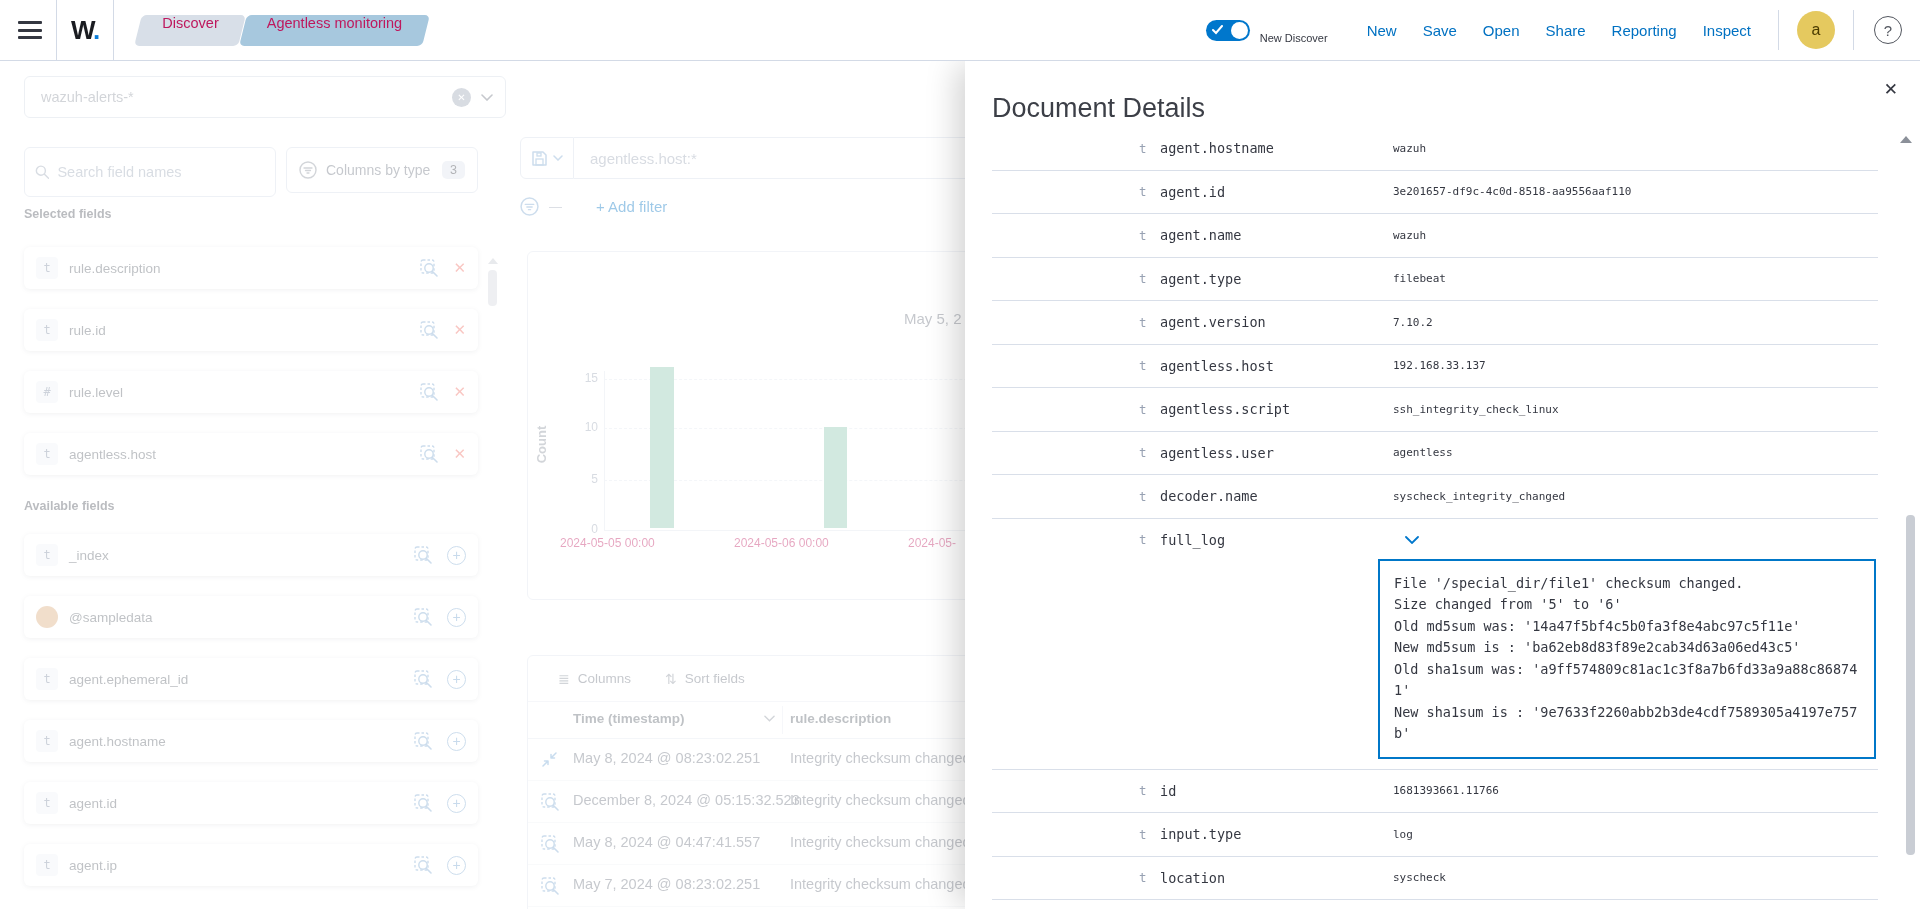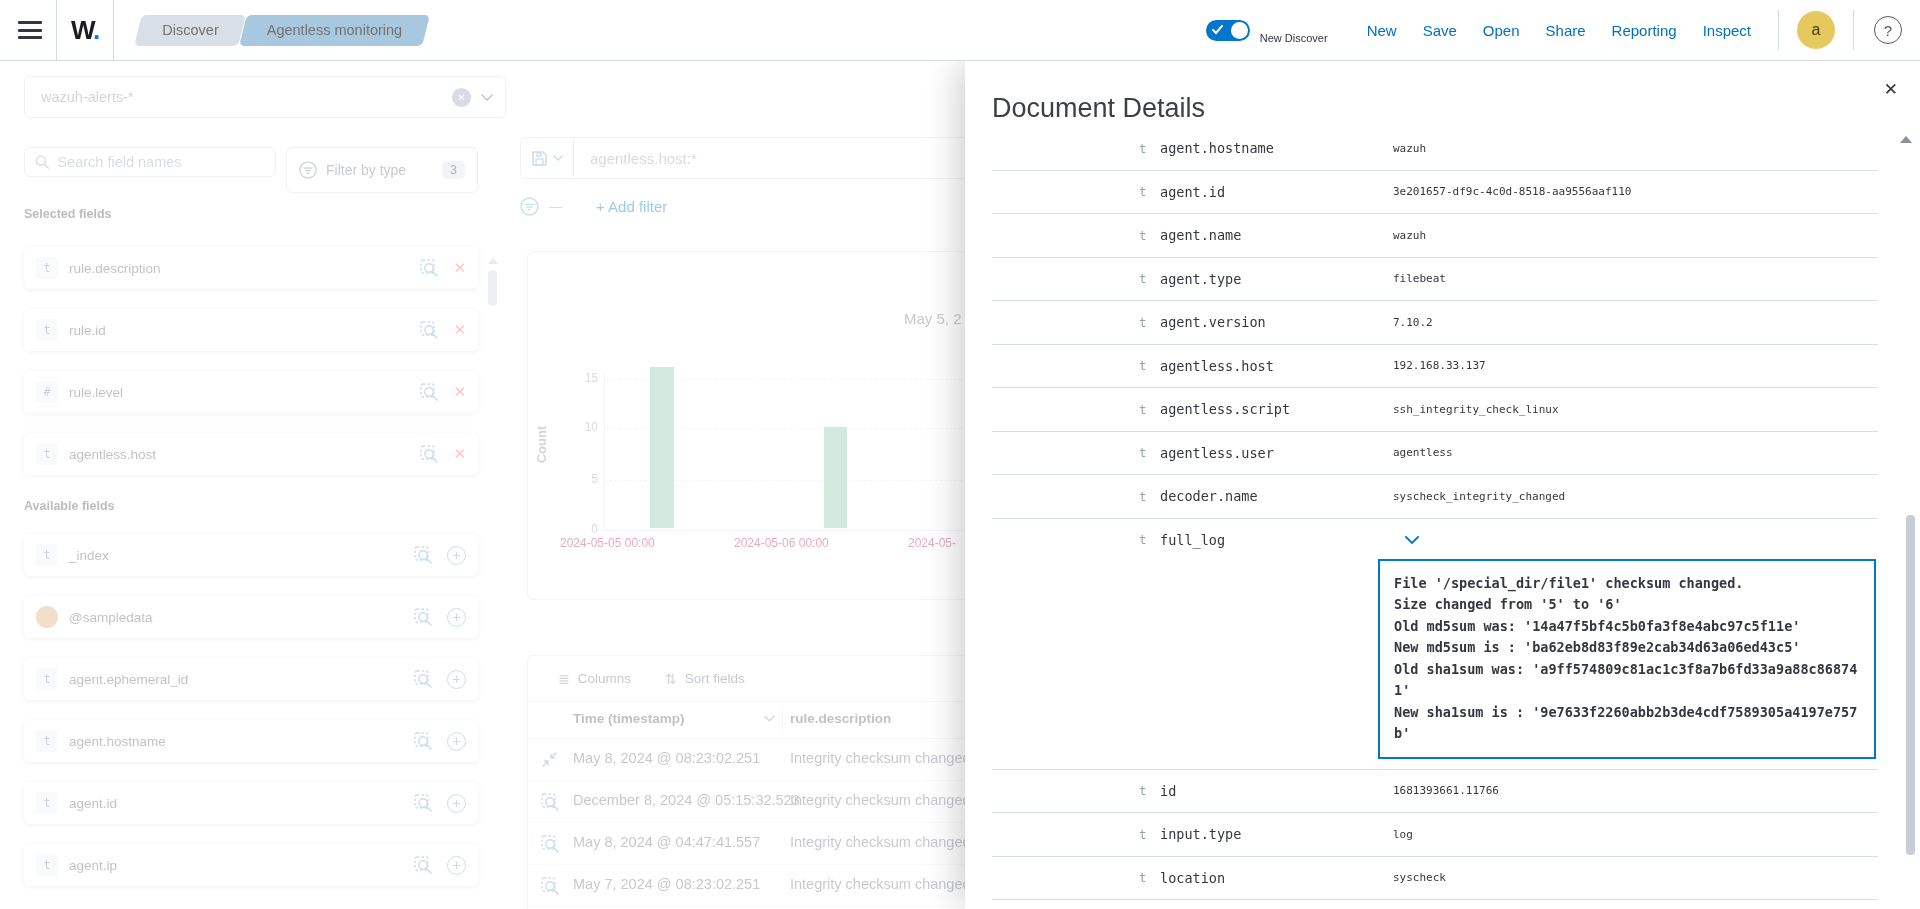--- a/index.html
+++ b/index.html
@@ -9,22 +9,22 @@
   
   .navbar { position:absolute; left:0; top:0; right:0; height:61px; background:#fff;
     border-bottom:1px solid #d3dae6; display:flex; align-items:center; padding:0 18px; z-index:40; }
   .vdiv { width:1px; height:61px; background:#d3dae6; margin:0 14px; }
   .vdiv.short { height:40px; }
   .hamburger { width:24px; height:18px; display:flex; flex-direction:column; justify-content:space-between; cursor:pointer; }
   .hamburger span { display:block; height:3px; background:#343741; border-radius:1px; }
   .logo { font-size:26px; font-weight:bold; letter-spacing:-1px; color:#1a1c21; }
   .logo .dot { color:#0a7cd8; }
   .tabs { display:flex; margin-left:10px; }
-  .tab { position:relative; height:31px; display:flex; align-items:center; padding:0 24px;
-    font-size:14.5px; color:#737373; cursor:pointer; }
+  .tab { position:relative; height:31px; display:flex; align-items:flex-start; padding:0 24px;
+    font-size:14.5px; color:#be185d; cursor:pointer; }
   .tab::before { content:""; position:absolute; inset:0; transform:skewX(-14deg); border-radius:5px; z-index:-1; }
   .tab.gray::before { background:#d8dfe8; }
   .tab.blue::before { background:#a7c8de; }
   .nav-right { margin-left:auto; display:flex; align-items:center; }
   .toggle { width:44px; height:21px; border-radius:11px; background:#0077cc; position:relative; cursor:pointer; }
   .toggle .knob { position:absolute; right:2px; top:2px; width:17px; height:17px; border-radius:50%; background:#fff; }
   .toggle svg { position:absolute; left:6px; top:5px; }
   .toggle-label { font-size:11px; color:#343741; margin:16px 26px 0 10px; }
   .nav-link { font-size:15px; color:#0071c2; margin:0 13px; cursor:pointer; }
   .avatar { width:38px; height:38px; border-radius:50%; background:#e5c95f; color:#4a3b00;
@@ -35,21 +35,21 @@
   
   .content { position:absolute; left:0; top:61px; right:0; bottom:0; z-index:1; }
   .dim { position:absolute; left:0; top:61px; right:0; bottom:0; background:rgba(255,255,255,0.62); z-index:5; pointer-events:none; }
 
   
   .idx-box { position:absolute; left:24px; top:15px; width:482px; height:42px; border:1px solid #cfd7e2;
     border-radius:6px; display:flex; align-items:center; padding:0 12px 0 16px; font-size:14.5px; color:#8a909b; }
   .idx-box .clear { margin-left:auto; width:19px; height:19px; border-radius:50%; background:#98a2b3; color:#fff;
     font-size:10px; display:flex; align-items:center; justify-content:center; cursor:pointer; }
   .idx-box .chev { margin-left:10px; color:#69707d; }
-  .search-box { position:absolute; left:24px; top:86px; width:252px; height:30px; border:1px solid #d3dae6;
+  .search-box { position:absolute; left:24px; top:86px; width:252px; height:50px; border:1px solid #d3dae6;
     border-radius:6px; display:flex; align-items:center; padding:0 10px; }
   .search-box input { border:none; outline:none; width:100%; font-size:14.5px; color:#343741;
     font-family:"Liberation Sans",sans-serif; margin-left:8px; background:transparent; }
   .search-box input::placeholder { color:#9aa5b5; }
   .filter-btn { position:absolute; left:286px; top:86px; width:192px; height:46px; border:1px solid #d3dae6;
     border-radius:6px; display:flex; align-items:center; padding:0 12px; gap:9px; font-size:14px; color:#69707d; cursor:pointer; }
   .filter-badge { margin-left:auto; background:#dde3ec; color:#343741; font-size:12.5px;
     border-radius:5px; padding:2px 8px; }
   .f-head { position:absolute; left:24px; font-size:12.5px; font-weight:bold; color:#4a4f59; }
   .f-item { position:absolute; left:24px; width:454px; height:42px; background:#fff; border-radius:6px;
@@ -116,21 +116,21 @@
   .frows { position:absolute; left:27px; top:66px; right:42px; }
   .frow { display:flex; align-items:center; height:43.5px; border-bottom:1px solid #d9dfe9; }
   .ficon { margin-left:147px; width:14px; font-family:"DejaVu Sans Mono",monospace; font-size:12.5px; color:#98a2b3; }
   .fname { margin-left:7px; width:233px; font-family:"DejaVu Sans Mono",monospace; font-size:13.5px; color:#343741; }
   .fvalue { font-family:"DejaVu Sans Mono",monospace; font-size:11px; color:#343741; white-space:nowrap; }
   .flog { border-bottom:1px solid #d9dfe9; padding:8px 0 10px 0; }
   .flog-label { display:flex; align-items:center; height:26px; }
   .flog-chev { margin-left:12px; color:#0077cc; cursor:pointer; }
   .flog-box { margin-left:386px; margin-top:6px; width:498px; border:2px solid #0077c8; background:#fff;
     padding:12px 14px; font-family:"DejaVu Sans Mono",monospace; font-size:13.5px; line-height:21.5px;
-    color:#343741; white-space:pre-wrap; word-break:break-all; cursor:text;font-weight:bold; }
+    color:#343741; white-space:pre-wrap; word-break:break-all; cursor:text; }
 
   
   .win-scroll-up { position:absolute; right:8px; top:136px; width:0; height:0; z-index:30;
     border-left:6px solid transparent; border-right:6px solid transparent; border-bottom:7px solid #8b9099; }
   .win-scroll-thumb { position:absolute; right:5px; top:515px; width:9px; height:340px; background:#c9cdd4;
     border-radius:4px; z-index:30; cursor:pointer; }
 
   svg { display:block; }
 </style>
 </head>
@@ -192,21 +192,21 @@
         <path d="M10.5 10.5 L15 15" stroke="#9aa5b5" stroke-width="1.6" stroke-linecap="round"></path>
       </svg>
     <input placeholder="Search field names" style="">
   </div>
 
   <div class="filter-btn">
     <svg width="18" height="18" viewBox="0 0 18 18">
         <circle cx="9" cy="9" r="8" stroke="#8a919c" stroke-width="1.4" fill="none"></circle>
         <path d="M5 7 H13 M6.5 9.5 H11.5 M8 12 H10" stroke="#8a919c" stroke-width="1.3" stroke-linecap="round"></path>
       </svg>
-    <span>Filter by type</span>
+    <span>Columns by type</span>
     <span class="filter-badge">3</span>
   </div>
 
   <div class="f-head" style="top:146px">Selected fields</div>
 
   <div class="f-item" style="top:186px">
     <span class="badge">t</span>
     <span class="f-name">rule.description</span>
     <span class="f-icons">
         <svg width="19" height="19" viewBox="0 0 19 19">

